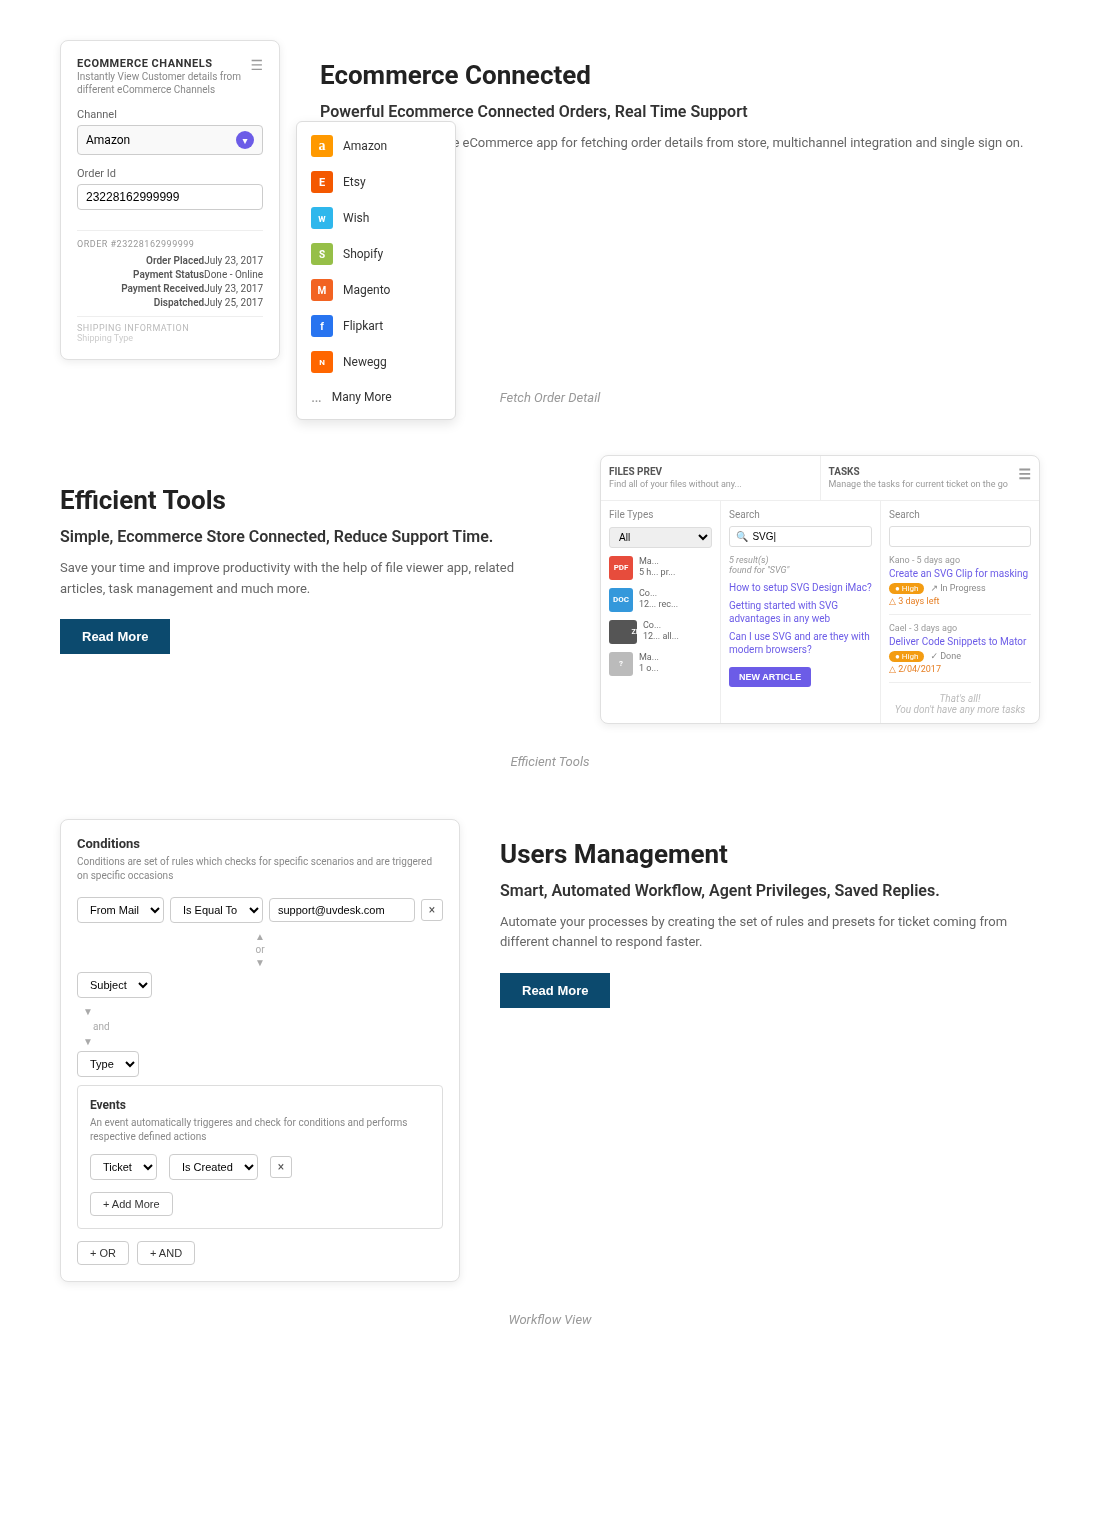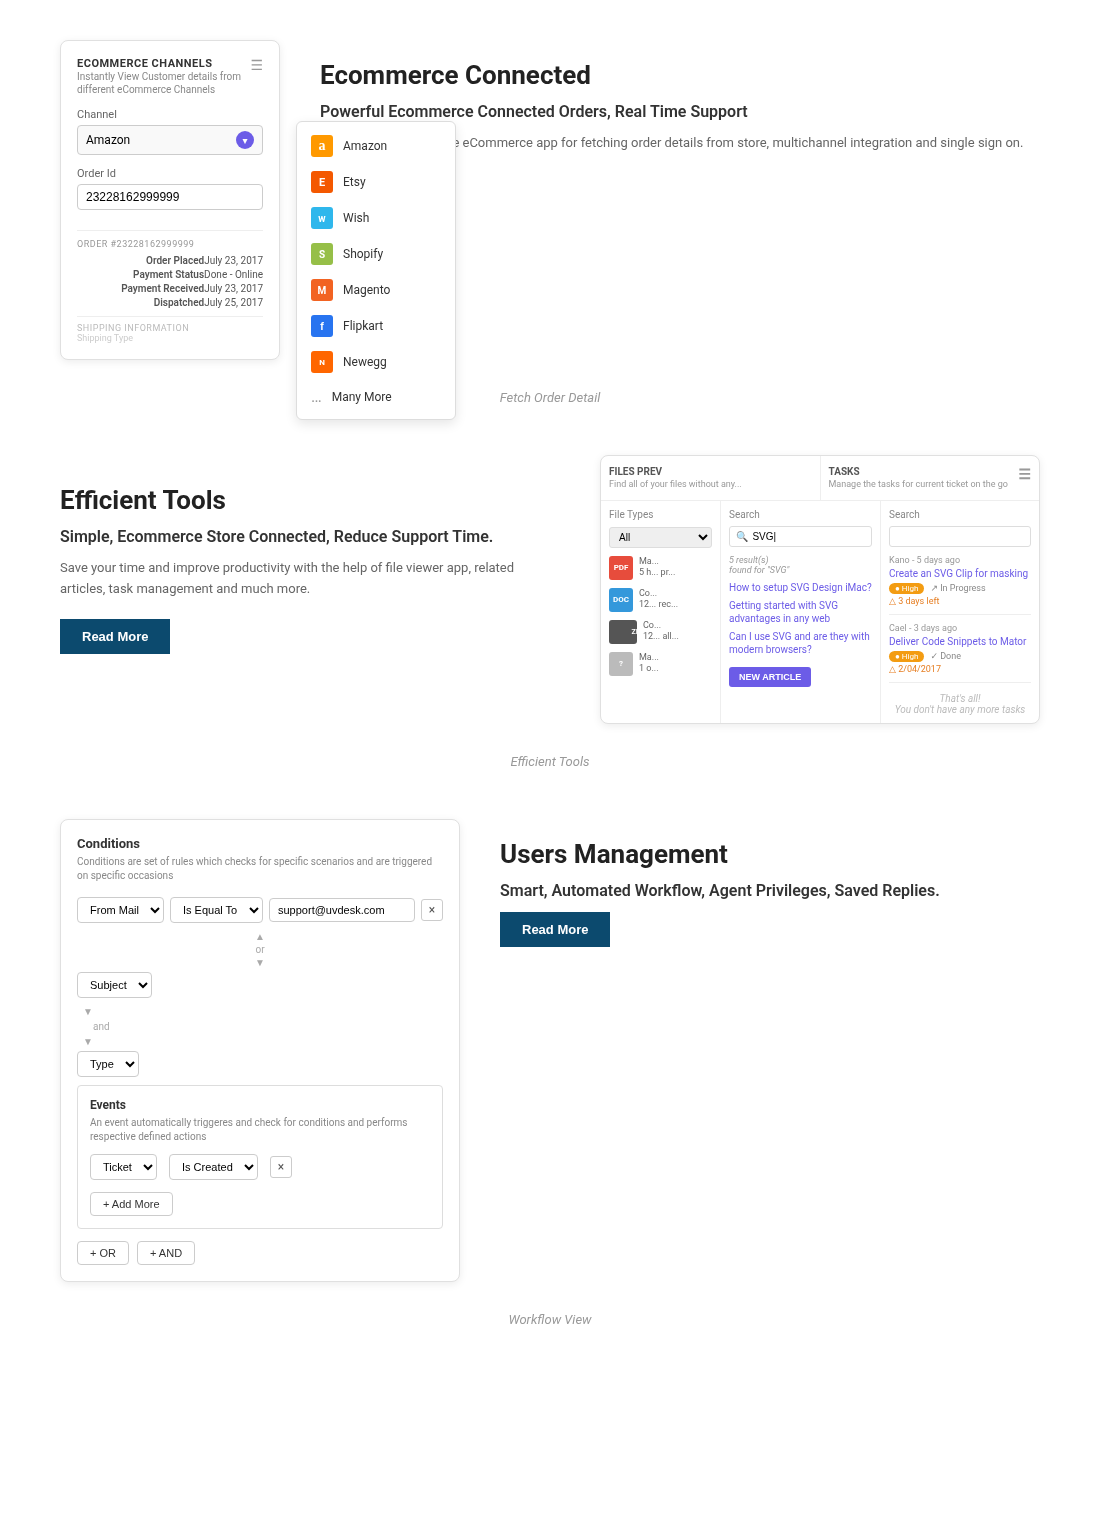--- a/index.html
+++ b/index.html
@@ -358,17 +358,18 @@
 
     <div class="bottom-btns">
       <button class="or-btn">+ OR</button>
       <button class="and-btn">+ AND</button>
     </div>
   </div>
 
   <div class="users-content">
     <h2 class="section-title">Users Management</h2>
     <div class="section-subtitle">Smart, Automated Workflow, Agent Privileges, Saved Replies.</div>
+    <p class="section-text">Automate your processes by creating the set of rules and presets for ticket coming from different channel to respond faster.</p>
     <button class="read-more-btn">Read More</button>
   </div>
 </div>
 
 <div class="section-caption">Workflow View</div>
 
 </body></html>

